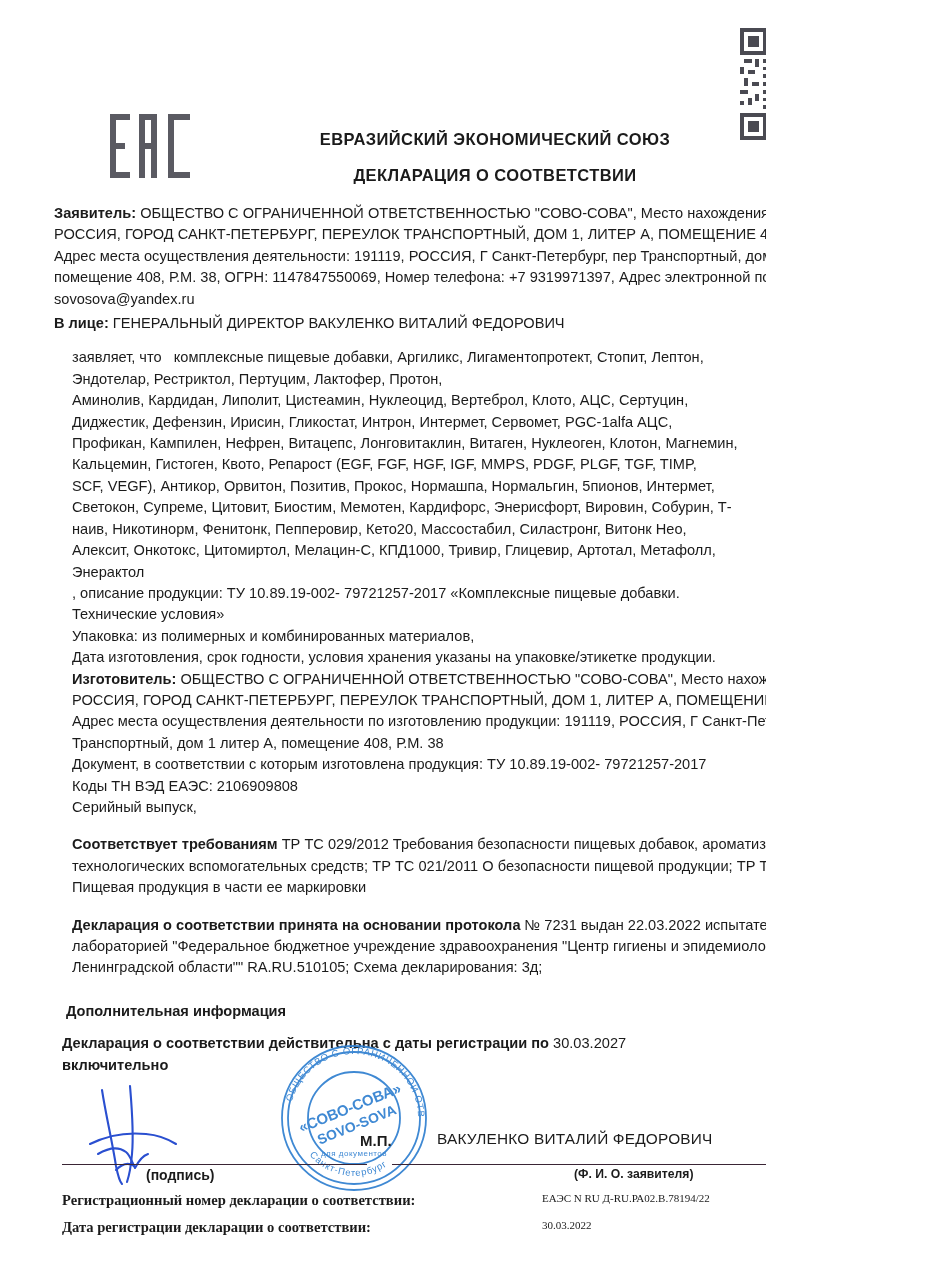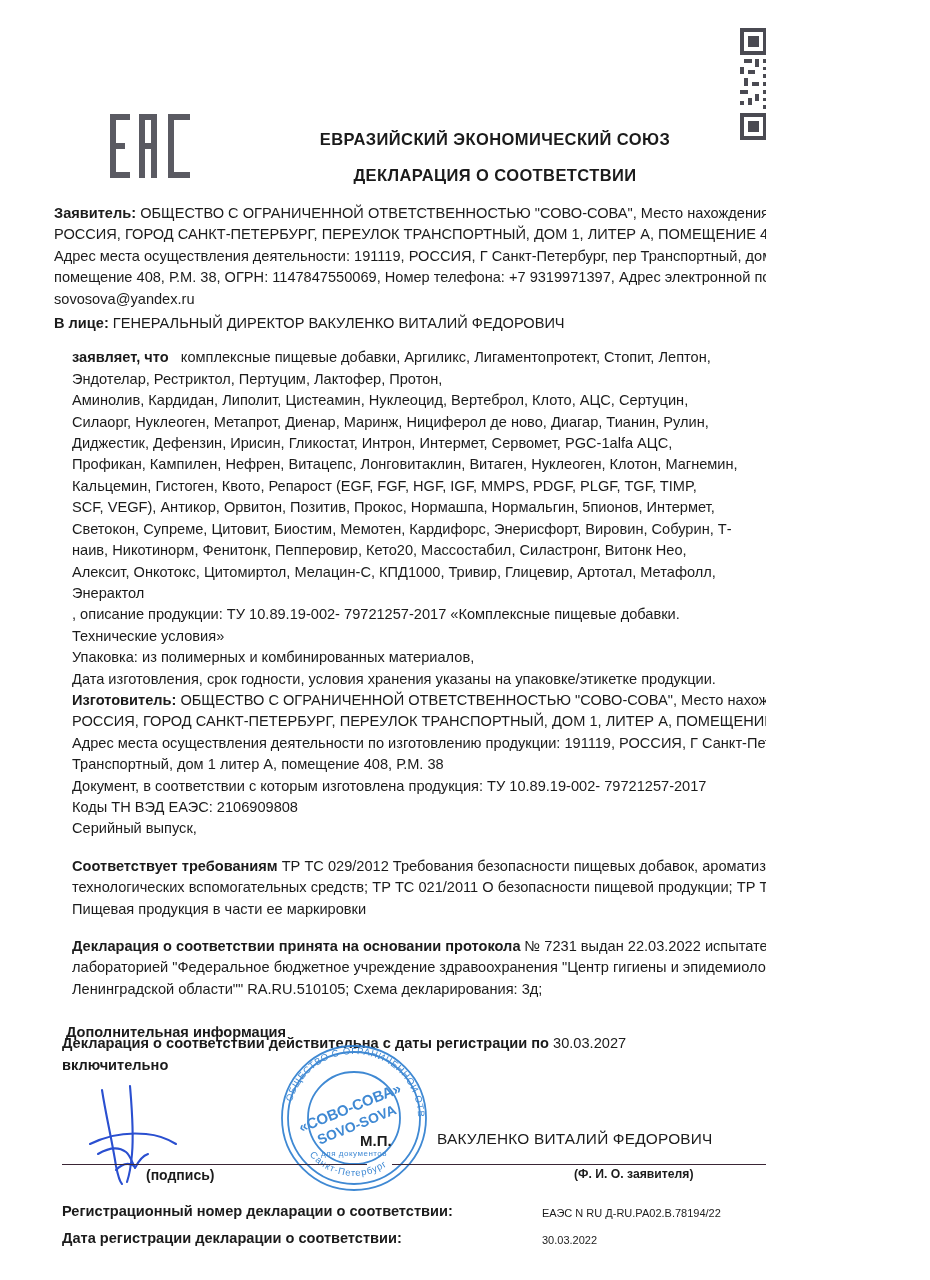--- a/index.html
+++ b/index.html
@@ -76,21 +76,21 @@
     font-size: 14.6px;
     line-height: 21.4px;
     text-align: left;
     margin: 0;
   }
   .b { font-weight: bold; }
   .gap-md { height: 13px; }
 
   .applicant-block { margin-bottom: 3px; }
   .inline-head { font-weight: bold; }
-  .declares-label { font-weight: bold; }
+  .declares-label { font-weight: normal; }
   .product-line { font-size: 14.6px; line-height: 21.4px; }
 
   .indent-block { padding-left: 18px; }
 
   .compliance-block { margin-top: 16px; }
   .protocol-block { margin-top: 16px; }
   .extra-info {
     margin-top: 22px;
     font-size: 14.6px;
     font-weight: bold;
@@ -189,22 +189,23 @@
 
   
   .reg-rows {
     position: absolute;
     top: 1192px;
     left: 62px;
     width: 820px;
   }
   .reg-row {
     display: flex;
-    align-items: flex-end;
+    align-items: flex-start;
     height: 27px;
+    font-family: Liberation Serif, serif;
   }
   .reg-label {
     font-size: 14.6px;
     font-weight: bold;
     width: 480px;
     flex: 0 0 480px;
   }
   .reg-value {
     font-size: 11px;
   }
@@ -387,21 +388,20 @@
     <p class="para applicant-block"><span class="inline-head">Заявитель:</span><span> ОБЩЕСТВО С ОГРАНИЧЕННОЙ ОТВЕТСТВЕННОСТЬЮ "СОВО-СОВА", Место нахождения: 191119, РОССИЯ, ГОРОД САНКТ-ПЕТЕРБУРГ, ПЕРЕУЛОК ТРАНСПОРТНЫЙ, ДОМ 1, ЛИТЕР А, ПОМЕЩЕНИЕ 408, Р.М. 38, Адрес места осуществления деятельности: 191119, РОССИЯ, Г Санкт-Петербург, пер Транспортный, дом 1 литер А, помещение 408, Р.М. 38, ОГРН: 1147847550069, Номер телефона: +7 9319971397, Адрес электронной почты: sovosova@yandex.ru</span></p>
 
     <p class="para"><span class="inline-head">В лице:</span><span> ГЕНЕРАЛЬНЫЙ ДИРЕКТОР ВАКУЛЕНКО ВИТАЛИЙ ФЕДОРОВИЧ</span></p>
 
     <div class="gap-md"></div>
 
     <div class="indent-block">
       <p class="para"><span class="declares-label">заявляет, что</span>&nbsp;&nbsp; <span>комплексные пищевые добавки, Аргиликс, Лигаментопротект, Стопит, Лептон,</span></p>
       <div class="product-line">Эндотелар, Рестриктол, Пертуцим, Лактофер, Протон,</div>
       <div class="product-line">Аминолив, Кардидан, Липолит, Цистеамин, Нуклеоцид, Вертеброл, Клото, АЦС, Сертуцин,</div>
-      <div class="product-line">Силаорг, Нуклеоген, Метапрот, Диенар, Маринж, Нициферол де ново, Диагар, Тианин, Рулин,</div>
       <div class="product-line">Диджестик, Дефензин, Ирисин, Гликостат, Интрон, Интермет, Сервомет, PGC-1alfa АЦС,</div>
       <div class="product-line">Профикан, Кампилен, Нефрен, Витацепс, Лонговитаклин, Витаген, Нуклеоген, Клотон, Магнемин,</div>
       <div class="product-line">Кальцемин, Гистоген, Квото, Репарост (EGF, FGF, HGF, IGF, MMPS, PDGF, PLGF, TGF, TIMP,</div>
       <div class="product-line">SCF, VEGF), Антикор, Орвитон, Позитив, Прокос, Нормашпа, Нормальгин, 5пионов, Интермет,</div>
       <div class="product-line">Светокон, Супреме, Цитовит, Биостим, Мемотен, Кардифорс, Энерисфорт, Вировин, Собурин, Т-</div>
       <div class="product-line">наив, Никотинорм, Фенитонк, Пепперовир, Кето20, Массостабил, Силастронг, Витонк Нео,</div>
       <div class="product-line">Алексит, Онкотокс, Цитомиртол, Мелацин-С, КПД1000, Тривир, Глицевир, Артотал, Метафолл,</div>
       <div class="product-line">Энерактол</div>
 
       <div class="product-line">, описание продукции: ТУ 10.89.19-002- 79721257-2017 «Комплексные пищевые добавки.</div>

